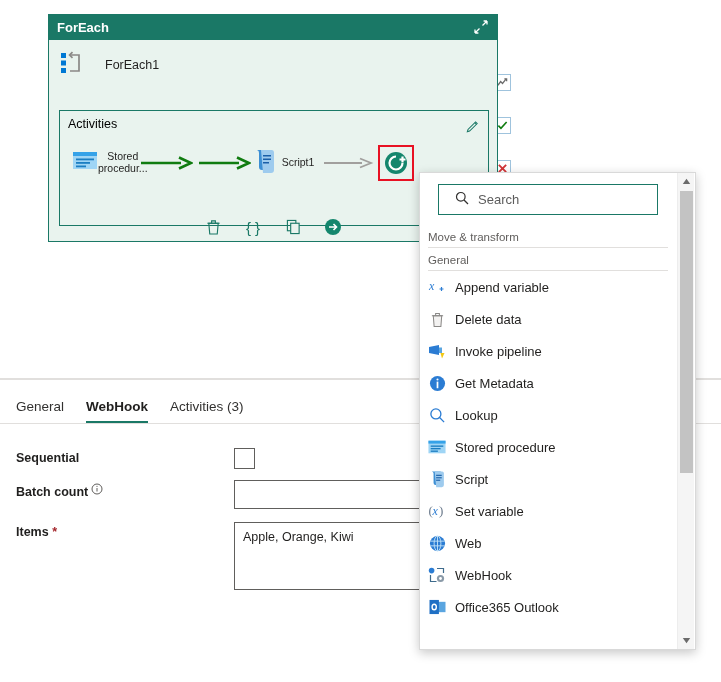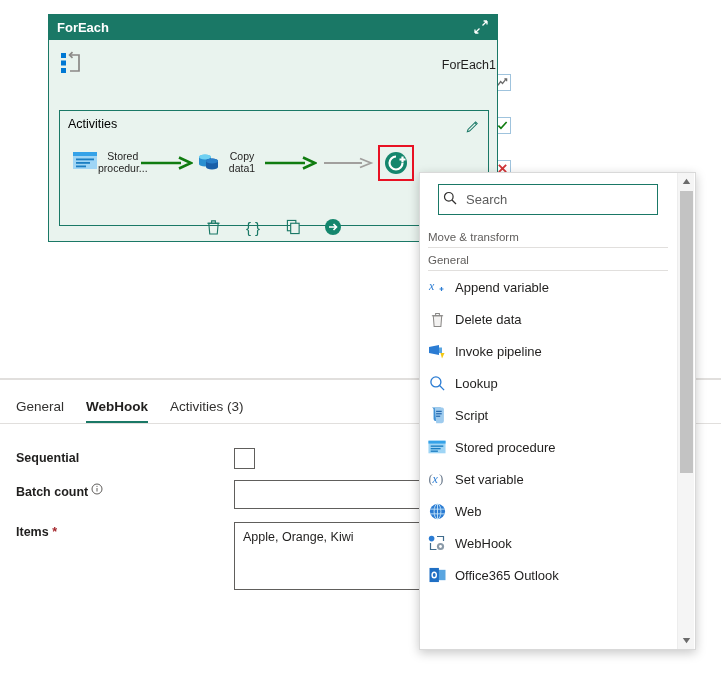--- a/index.html
+++ b/index.html
@@ -37,22 +37,21 @@
   #foreach-header {
     height:26px; background:#1a7866; color:#fff;
     display:flex; align-items:center; padding:0 8px;
     font-size:13px; font-weight:600;
   }
   #foreach-header .title { flex:1; }
   #collapse-icon { width:16px; height:16px; cursor:pointer; }
 
   #foreach-node {
     display:flex; align-items:center; gap:10px;
-    padding:10px 1px 6px 10px;
-    justify-content:space-between;
+    padding:10px 16px 6px 10px;
   }
   #foreach-node .label { font-size:12.5px; color:#201f1e; margin-left:10px; }
 
   
   #activities-box {
     position:absolute; left:10px; top:96px; width:430px; height:116px;
     border:1px solid #1a7866; background:#e9f3ee;
   }
   #activities-label {
     position:absolute; left:8px; top:6px;
@@ -135,21 +134,21 @@
   #activity-flyout {
     position:absolute; left:419px; top:172px; width:277px; height:478px;
     background:#ffffff;
     border:1px solid #d9d9d9;
     box-shadow:0 3px 10px rgba(0,0,0,0.22);
     overflow:hidden;
   }
   #search-wrap { position:absolute; left:18px; top:11px; width:220px; height:31px; }
   #search-box {
     width:220px; height:31px; border:1px solid #1a7866; background:#fff;
-    display:flex; align-items:center; padding:0 4px; gap:7px;
+    display:flex; align-items:center; padding:0 16px; gap:7px;
   }
   #search-input {
     border:none; outline:none; flex:1; font-size:13px;
     font-family:"Liberation Sans", sans-serif; color:#201f1e;
     background:transparent;
   }
   #search-input::placeholder { color:#5c5c5c; }
 
   #menu-scroll {
     position:absolute; left:0; top:52px; width:258px; height:426px;
@@ -254,41 +253,40 @@
             <span class="nlabel"><span>Stored</span><br><span>procedur...</span></span>
           </div>
 
           <div class="arrow">
             <svg width="52" height="14" viewBox="0 0 52 14">
                 <path d="M0 7 L40 7" stroke="#107c10" stroke-width="2.6"></path>
                 <path d="M38 1.5 L50 7 L38 12.5" stroke="#107c10" stroke-width="2.6" fill="none"></path>
               </svg>
           </div>
 
-          <div class="pl-node">
-            <span class="nicon">
-              <svg width="26" height="24" viewBox="0 0 26 24">
-                <ellipse cx="9" cy="8" rx="6" ry="2.6" fill="#50c0ea"></ellipse>
-                <path d="M3 8 L3 15 A6 2.6 0 0 0 15 15 L15 8" fill="#2a8fd0"></path>
-                <ellipse cx="9" cy="8" rx="6" ry="2.6" fill="#6fd0f2"></ellipse>
-                <ellipse cx="16" cy="12" rx="6" ry="2.6" fill="#1a5fa8"></ellipse>
-                <path d="M10 12 L10 18 A6 2.6 0 0 0 22 18 L22 12" fill="#1a5fa8"></path>
-                <ellipse cx="16" cy="12" rx="6" ry="2.6" fill="#2a7fc9"></ellipse>
-              </svg>
-            </span>
-            <span class="nlabel"><span>Copy</span><br><span>data1</span></span>
-          </div>
 
           <div class="arrow">
             <svg width="52" height="14" viewBox="0 0 52 14">
                 <path d="M0 7 L40 7" stroke="#107c10" stroke-width="2.6"></path>
                 <path d="M38 1.5 L50 7 L38 12.5" stroke="#107c10" stroke-width="2.6" fill="none"></path>
               </svg>
           </div>
 
+          <div class="pl-node">
+            <span class="nicon">
+              <svg width="22" height="26" viewBox="0 0 22 26">
+                <path d="M3 2 L16 2 L16 22 L8 22 A3 3 0 0 1 5 19 L5 5 A3 3 0 0 0 3 2 Z" fill="#3d8fd4"></path>
+                <path d="M7 2 L18 2 A2.5 2.5 0 0 1 20 4.5 L20 22 A3 3 0 0 1 17 25 L9 25" fill="#9ecbee"></path>
+                <rect x="9" y="7" width="8" height="1.5" fill="#1a5fa8"></rect>
+                <rect x="9" y="10.5" width="8" height="1.5" fill="#1a5fa8"></rect>
+                <rect x="9" y="14" width="6" height="1.5" fill="#1a5fa8"></rect>
+              </svg>
+            </span>
+            <span class="nlabel">Script1</span>
+          </div>
 
           <div class="arrow">
             <svg width="50" height="14" viewBox="0 0 50 14">
                 <path d="M0 7 L38 7" stroke="#a19f9d" stroke-width="1.8"></path>
                 <path d="M36 2.5 L47 7 L36 11.5" stroke="#a19f9d" stroke-width="1.8" fill="none"></path>
               </svg>
           </div>
 
           <div id="add-node-wrap">
             <span id="add-node">
@@ -410,59 +408,69 @@
         <span class="mi-icon">
           <svg width="18" height="16" viewBox="0 0 18 16">
             <path d="M1 4 L11 2 L11 12 L1 10 Z" fill="#2b7cd3"></path>
             <rect x="11" y="4.5" width="3" height="5.5" fill="#5aa5e0"></rect>
             <path d="M12.5 10 L16.5 10 L14 15.5 Z" fill="#f2c811"></path>
           </svg>
         </span>
         <span>Invoke pipeline</span>
       </div>
 
+      <div class="menu-item">
+        <span class="mi-icon">
+          <svg width="17" height="17" viewBox="0 0 18 18">
+              <circle cx="9" cy="9" r="8" fill="#2b7cd3"></circle>
+              <rect x="8.1" y="7" width="1.8" height="7" fill="#fff"></rect>
+              <circle cx="9" cy="4.7" r="1.1" fill="#fff"></circle>
+            </svg>
+        </span>
+        <span>Get Metadata</span>
+      </div>
 
       <div class="menu-item">
         <span class="mi-icon">
           <svg width="17" height="17" viewBox="0 0 18 18">
               <circle cx="7.3" cy="7.3" r="5.3" stroke="#2b7cd3" stroke-width="1.4" fill="none"></circle>
               <path d="M11.2 11.2 L16 16" stroke="#2b7cd3" stroke-width="1.4"></path>
             </svg>
         </span>
         <span>Lookup</span>
+      </div>
+
+      <div class="menu-item">
+        <span class="mi-icon">
+          <svg width="18" height="14" viewBox="0 0 20 15">
+            <rect x="0.5" y="0.5" width="19" height="14" fill="#9fd5f5"></rect>
+            <rect x="0.5" y="0.5" width="19" height="3.2" fill="#35a2e8"></rect>
+            <rect x="3" y="5.8" width="14" height="1.5" fill="#1b7ec2"></rect>
+            <rect x="3" y="8.6" width="11" height="1.5" fill="#1b7ec2"></rect>
+            <rect x="3" y="11.4" width="8" height="1.5" fill="#1b7ec2"></rect>
+          </svg>
+        </span>
+        <span>Stored procedure</span>
       </div>
 
       <div class="menu-item">
         <span class="mi-icon">
           <svg width="15" height="18" viewBox="0 0 16 19">
             <path d="M2 1.5 L11.5 1.5 L11.5 16 L6 16 A2.2 2.2 0 0 1 3.8 13.8 L3.8 3.7 A2.2 2.2 0 0 0 2 1.5 Z" fill="#3d8fd4"></path>
             <path d="M5 1.5 L13 1.5 A1.8 1.8 0 0 1 14.8 3.3 L14.8 16 A2.2 2.2 0 0 1 12.6 18.2 L6.6 18.2" fill="#9ecbee"></path>
             <rect x="6.5" y="5" width="6" height="1.2" fill="#1a5fa8"></rect>
             <rect x="6.5" y="7.6" width="6" height="1.2" fill="#1a5fa8"></rect>
             <rect x="6.5" y="10.2" width="4.4" height="1.2" fill="#1a5fa8"></rect>
           </svg>
         </span>
         <span>Script</span>
       </div>
 
       <div class="menu-item">
         <span class="mi-icon">
-          <svg width="18" height="14" viewBox="0 0 20 15">
-            <rect x="0.5" y="0.5" width="19" height="14" fill="#9fd5f5"></rect>
-            <rect x="0.5" y="0.5" width="19" height="3.2" fill="#35a2e8"></rect>
-            <rect x="3" y="5.8" width="14" height="1.5" fill="#1b7ec2"></rect>
-            <rect x="3" y="8.6" width="11" height="1.5" fill="#1b7ec2"></rect>
-            <rect x="3" y="11.4" width="8" height="1.5" fill="#1b7ec2"></rect>
-          </svg>
-        </span>
-        <span>Stored procedure</span>
-      </div>
-
-      <div class="menu-item">
-        <span class="mi-icon">
           <svg width="18" height="18" viewBox="0 0 18 18">
               <text x="0.5" y="13" font-family="Liberation Serif, serif" font-size="13" fill="#6b7a8c">(</text>
               <text x="4.5" y="13" font-family="Liberation Serif, serif" font-size="12" font-style="italic" fill="#2b7cd3">x</text>
               <text x="11" y="13" font-family="Liberation Serif, serif" font-size="13" fill="#6b7a8c">)</text>
             </svg>
         </span>
         <span>Set variable</span>
       </div>
 
       <div class="menu-item">

